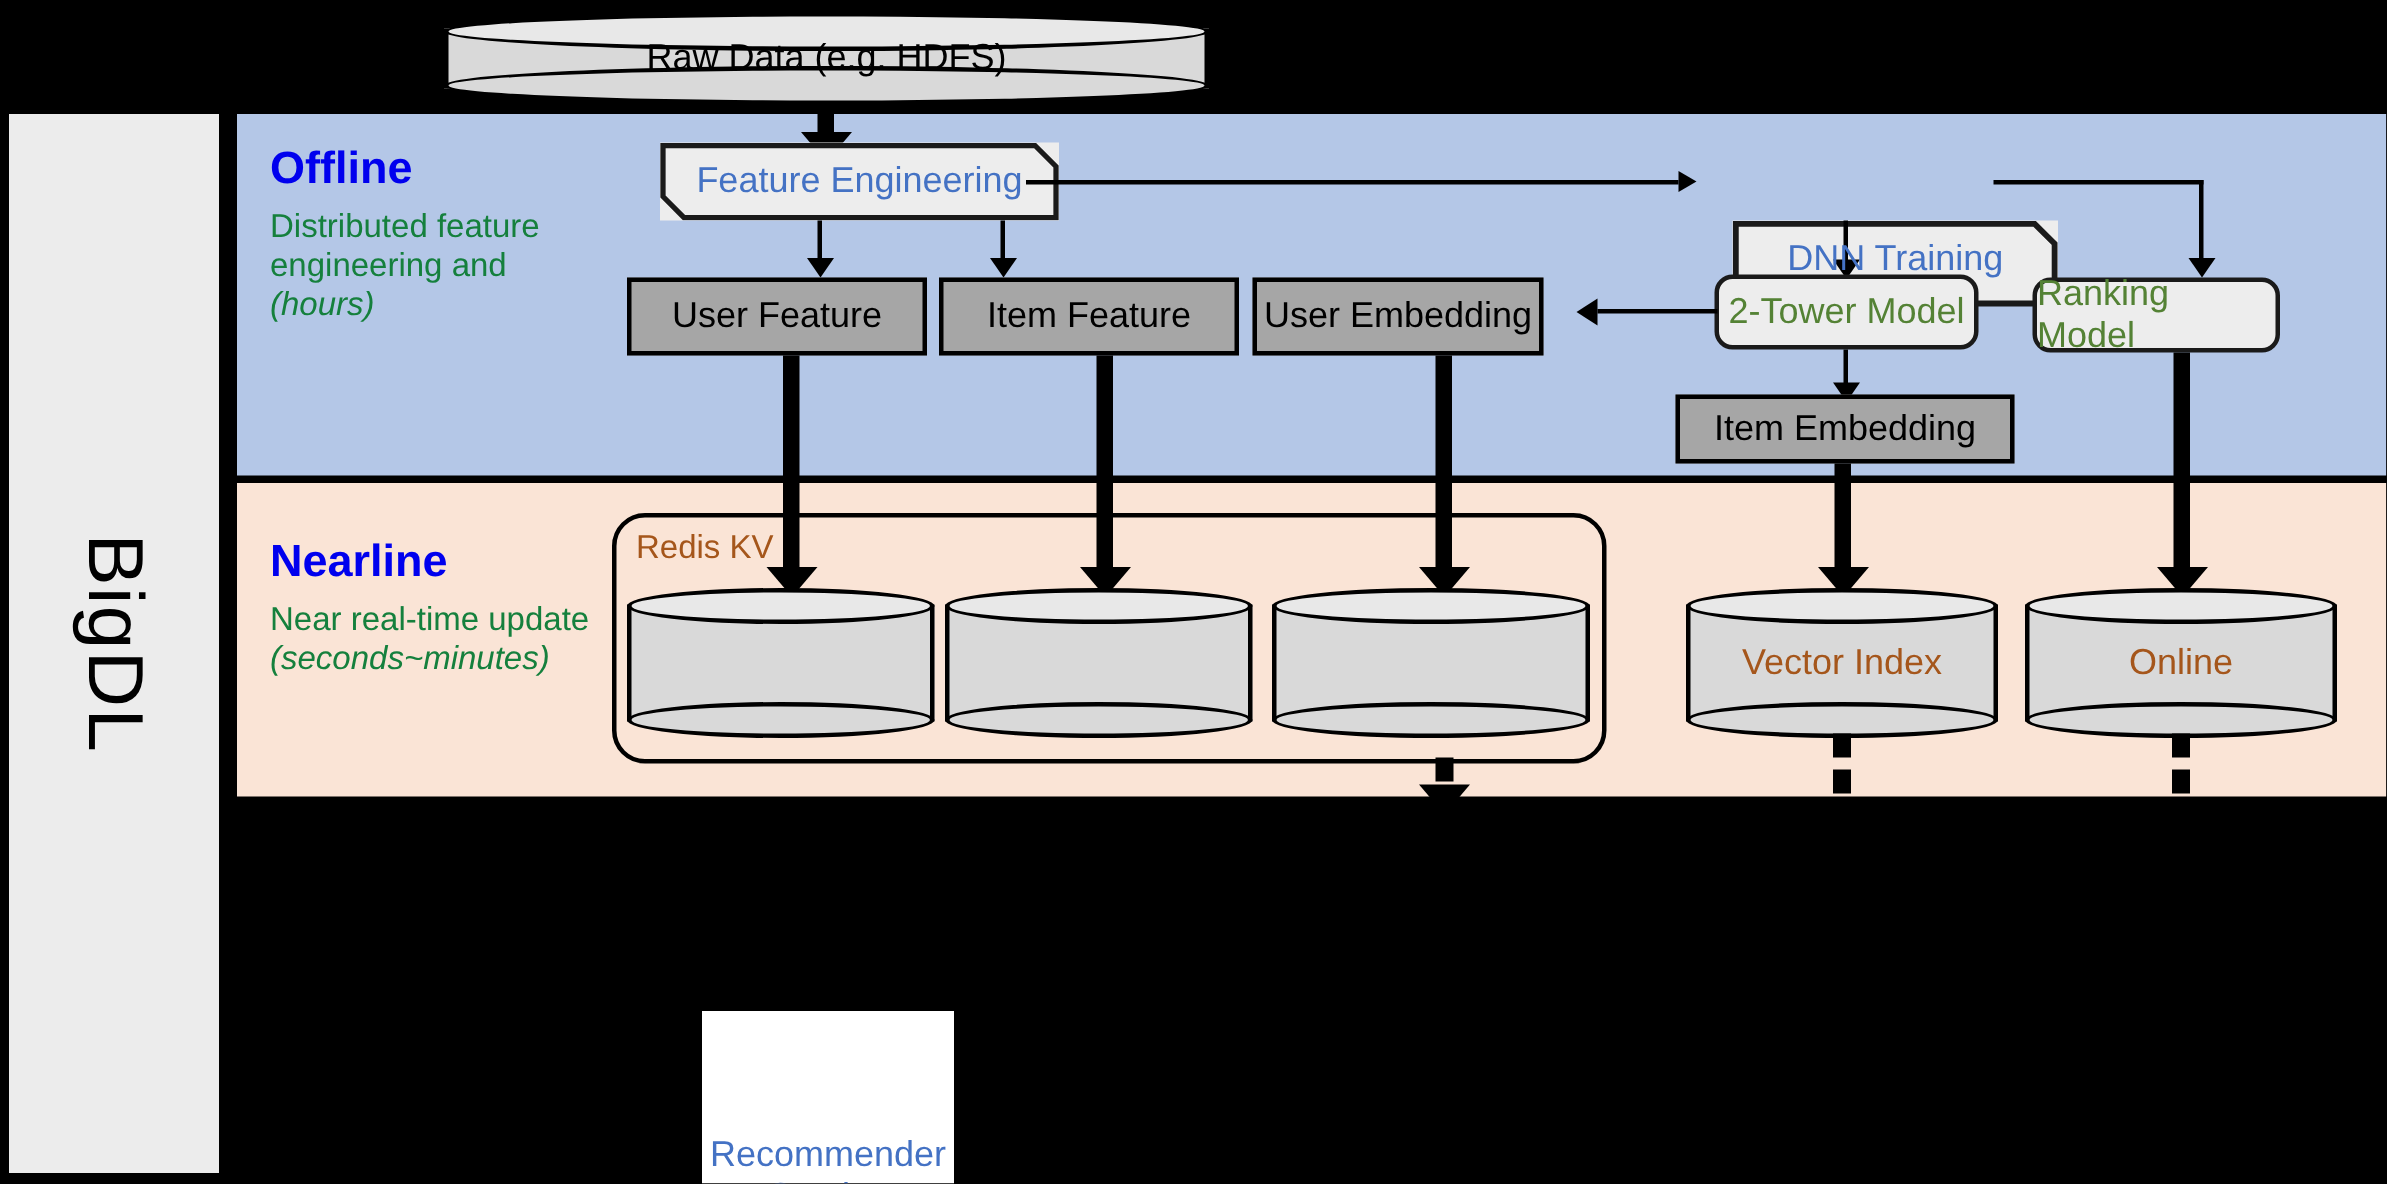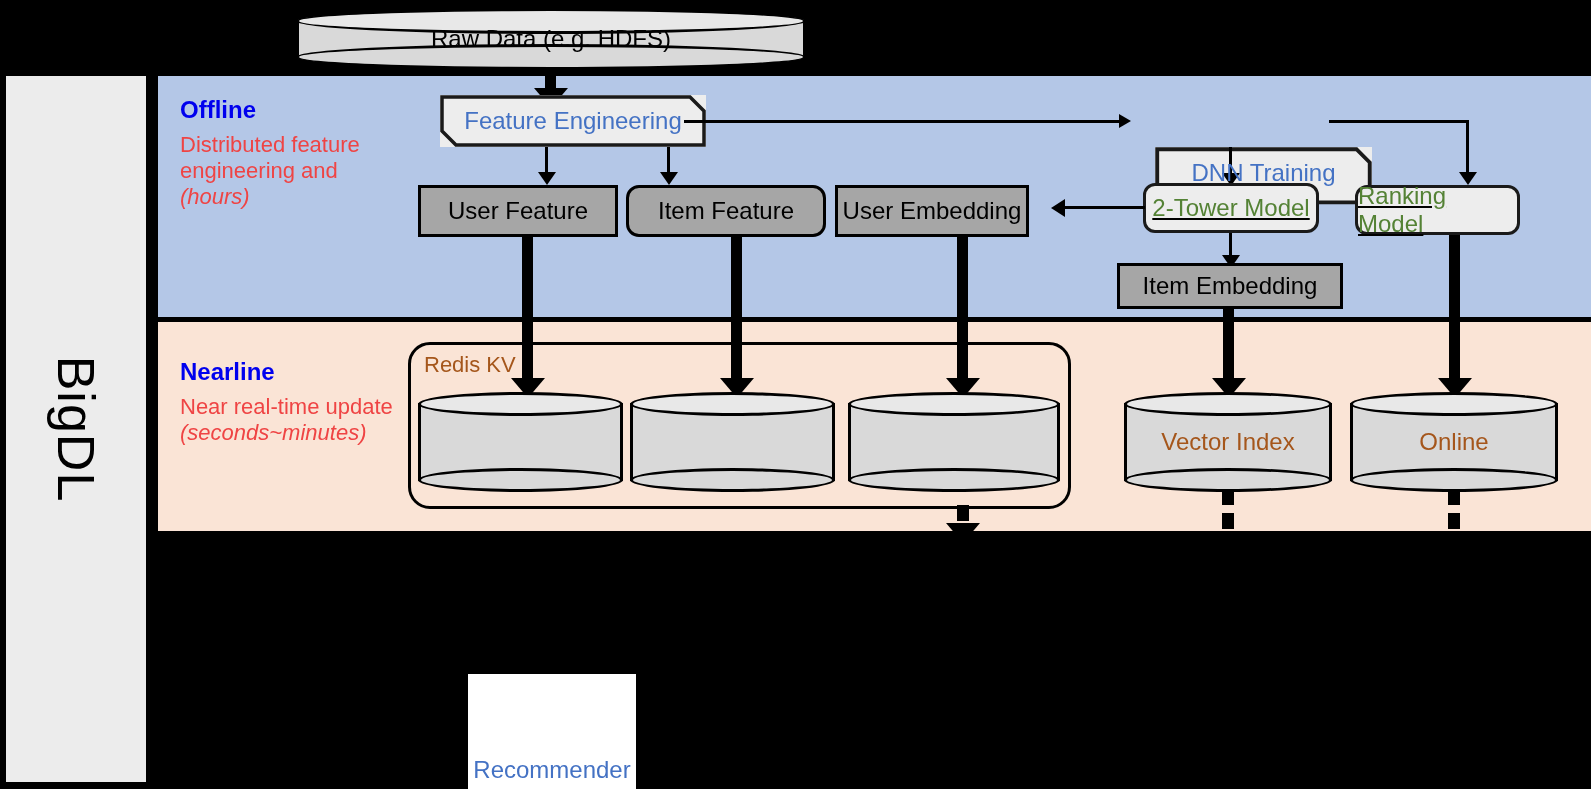--- a/index.html
+++ b/index.html
@@ -15,36 +15,35 @@
     display:flex;align-items:center;justify-content:center;
     color:#000;font-size:52px;letter-spacing:1px;
   }
   #bigdl-label span{transform:rotate(90deg);white-space:nowrap;}
 
   
   #offline-panel{left:158px;top:76px;width:1433px;height:241px;background:#b4c7e7;}
   #nearline-panel{left:158px;top:322px;width:1433px;height:209px;background:#fae4d6;}
   #online-panel{left:158px;top:536px;width:1433px;height:253px;background:#000;}
 
-  .tier-title{font-size:24px;font-weight:bold;color:#0000ee;}
-  .tier-sub{font-size:22px;color:#ef4444;line-height:1.18;margin-top:8px;}
+  .tier-title{font-size:30px;font-weight:bold;color:#0000ee;}
+  .tier-sub{font-size:22px;color:#15803d;line-height:1.18;margin-top:8px;}
   .tier-sub i{font-style:italic;}
   .tier-block{position:absolute;left:22px;width:215px;}
 
   
   .grey-box{
     background:#a6a6a6;border:3px solid #000;
     display:flex;align-items:center;justify-content:center;
     color:#000;font-size:24px;
   }
   .lightbox{
     background:#ededed;border:3px solid #1a1a1a;
     display:flex;align-items:center;justify-content:center;
     font-size:24px;
-    text-decoration:underline;
   }
   .lightbox.rounded{border-radius:12px;}
   .blue-txt{color:#4472c4;}
   .green-txt{color:#548235;}
   .brown-txt{color:#a5561b;}
 
   
   .notched{
     background:#ededed;
     border:none;
@@ -181,21 +180,21 @@
   <div class="ahead-d" style="left:1222px;top:173px;"></div>
 
   <div class="abs ln thin-h" style="left:1329px;top:120px;width:140px;"></div>
   <div class="abs ln thin-v" style="left:1466px;top:120px;height:55px;"></div>
   <div class="ahead-d" style="left:1459px;top:172px;"></div>
 
   <div class="abs grey-box" id="user-feature" style="left:418px;top:185px;width:200px;height:52px;">
     <span>User Feature</span>
   </div>
 
-  <div class="abs grey-box" id="item-feature" style="left:626px;top:185px;width:200px;height:52px;border-radius:13px;">
+  <div class="abs grey-box" id="item-feature" style="left:626px;top:185px;width:200px;height:52px;">
     <span>Item Feature</span>
   </div>
 
   <div class="abs grey-box" id="user-embedding" style="left:835px;top:185px;width:194px;height:52px;">
     <span>User Embedding</span>
   </div>
 
   <div class="abs lightbox rounded" id="two-tower" style="left:1143px;top:183px;width:176px;height:50px;">
     <span class="green-txt">2-Tower Model</span>
   </div>

